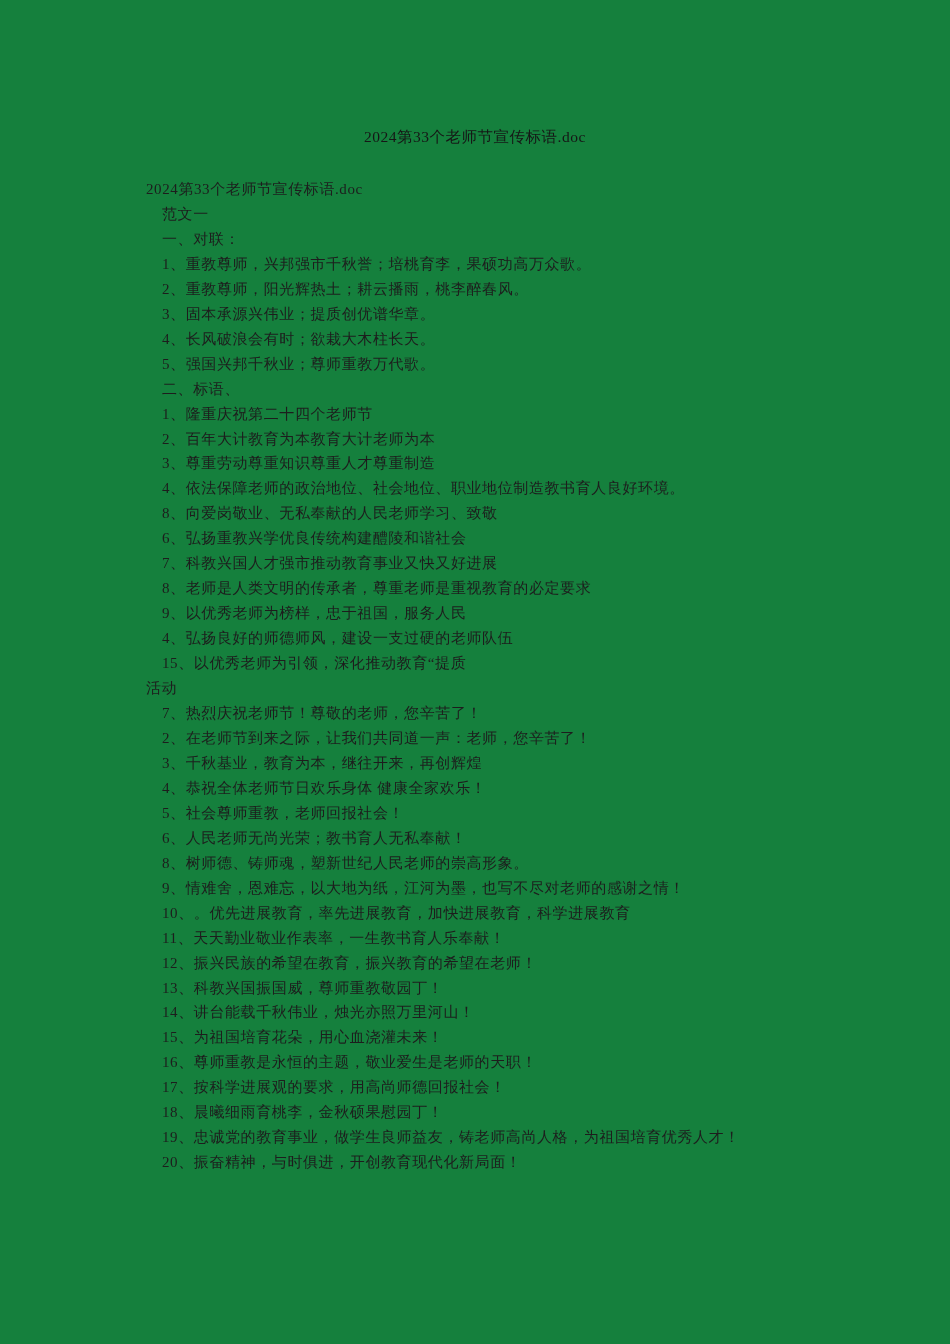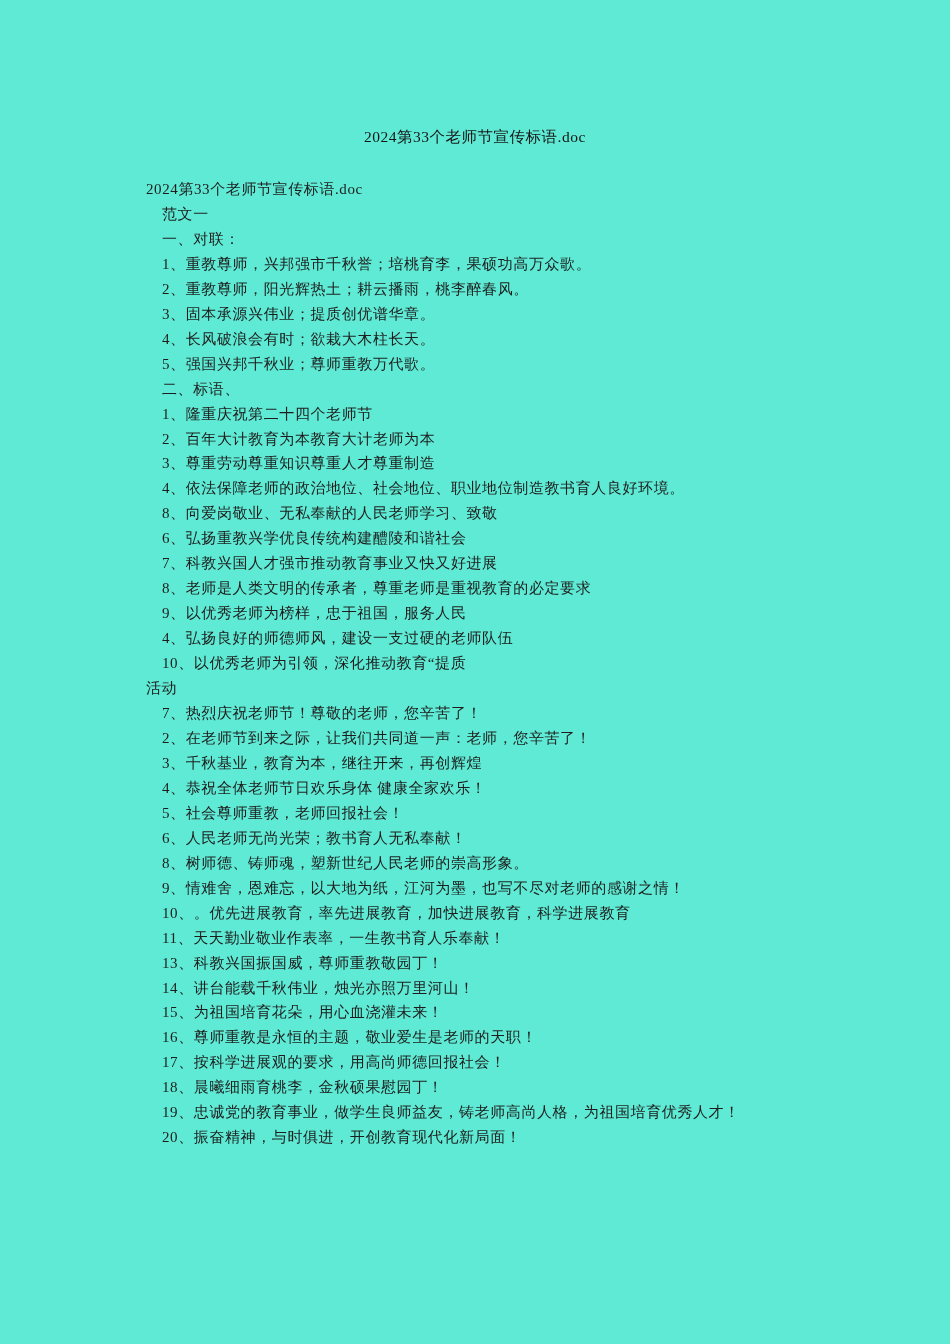--- a/index.html
+++ b/index.html
@@ -4,21 +4,21 @@
 <style>
   html, body {
     margin: 0;
     padding: 0;
     background: #ffffff;
   }
   .page {
     position: relative;
     width: 950px;
     height: 1344px;
-    background: #5eead4;
+    background: #15803d;
     overflow: hidden;
     font-family: "Liberation Serif", "DejaVu Serif", serif;
     color: #1d1d1d;
   }
   .doc-title {
     padding-top: 124px;
     text-align: center;
     font-size: 15.5px;
     line-height: 25px;
     color: #161616;
@@ -59,32 +59,33 @@
       <div class="line indent">1、隆重庆祝第二十四个老师节</div>
       <div class="line indent">2、百年大计教育为本教育大计老师为本</div>
       <div class="line indent">3、尊重劳动尊重知识尊重人才尊重制造</div>
       <div class="line indent">4、依法保障老师的政治地位、社会地位、职业地位制造教书育人良好环境。</div>
       <div class="line indent">8、向爱岗敬业、无私奉献的人民老师学习、致敬</div>
       <div class="line indent">6、弘扬重教兴学优良传统构建醴陵和谐社会</div>
       <div class="line indent">7、科教兴国人才强市推动教育事业又快又好进展</div>
       <div class="line indent">8、老师是人类文明的传承者，尊重老师是重视教育的必定要求</div>
       <div class="line indent">9、以优秀老师为榜样，忠于祖国，服务人民</div>
       <div class="line indent">4、弘扬良好的师德师风，建设一支过硬的老师队伍</div>
-      <div class="line indent">10、以优秀老师为引领，深化推动教育“提质</div>
+      <div class="line indent">15、以优秀老师为引领，深化推动教育“提质</div>
       <div class="line">活动</div>
       <div class="line indent">7、热烈庆祝老师节！尊敬的老师，您辛苦了！</div>
       <div class="line indent">2、在老师节到来之际，让我们共同道一声：老师，您辛苦了！</div>
       <div class="line indent">3、千秋基业，教育为本，继往开来，再创辉煌</div>
       <div class="line indent">4、恭祝全体老师节日欢乐身体 健康全家欢乐！</div>
       <div class="line indent">5、社会尊师重教，老师回报社会！</div>
       <div class="line indent">6、人民老师无尚光荣；教书育人无私奉献！</div>
       <div class="line indent">8、树师德、铸师魂，塑新世纪人民老师的崇高形象。</div>
       <div class="line indent">9、情难舍，恩难忘，以大地为纸，江河为墨，也写不尽对老师的感谢之情！</div>
       <div class="line indent">10、。优先进展教育，率先进展教育，加快进展教育，科学进展教育</div>
       <div class="line indent">11、天天勤业敬业作表率，一生教书育人乐奉献！</div>
+      <div class="line indent">12、振兴民族的希望在教育，振兴教育的希望在老师！</div>
       <div class="line indent">13、科教兴国振国威，尊师重教敬园丁！</div>
       <div class="line indent">14、讲台能载千秋伟业，烛光亦照万里河山！</div>
       <div class="line indent">15、为祖国培育花朵，用心血浇灌未来！</div>
       <div class="line indent">16、尊师重教是永恒的主题，敬业爱生是老师的天职！</div>
       <div class="line indent">17、按科学进展观的要求，用高尚师德回报社会！</div>
       <div class="line indent">18、晨曦细雨育桃李，金秋硕果慰园丁！</div>
       <div class="line indent">19、忠诚党的教育事业，做学生良师益友，铸老师高尚人格，为祖国培育优秀人才！</div>
       <div class="line indent">20、振奋精神，与时俱进，开创教育现代化新局面！</div>
     </div>
 </div>

